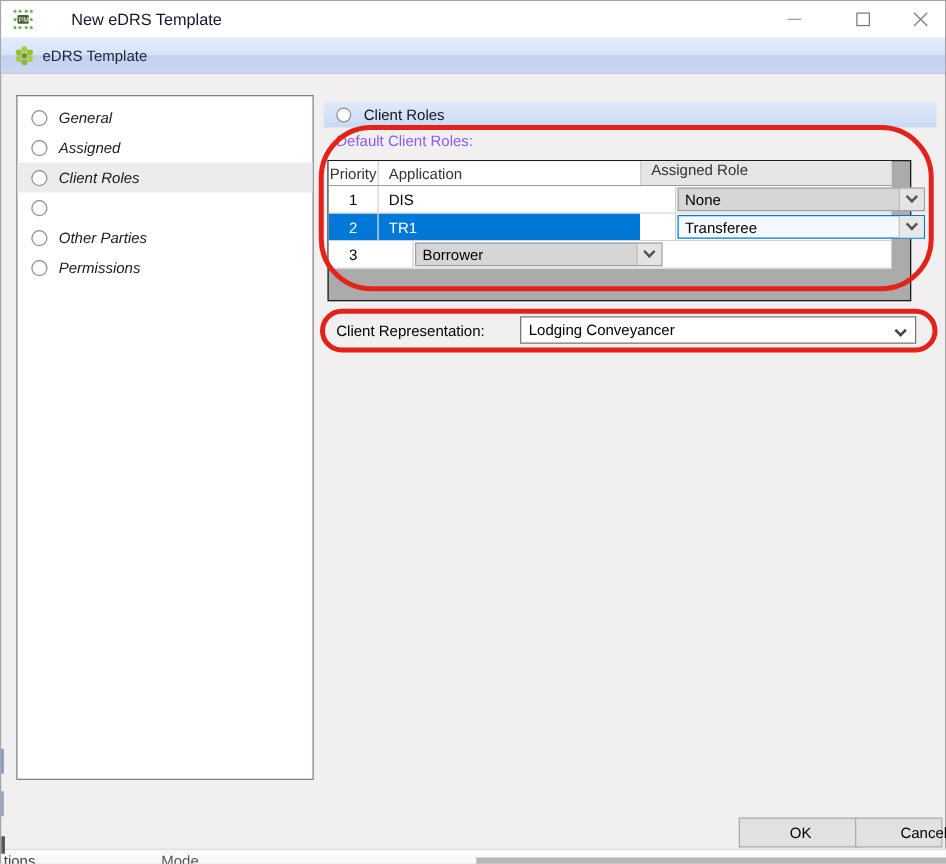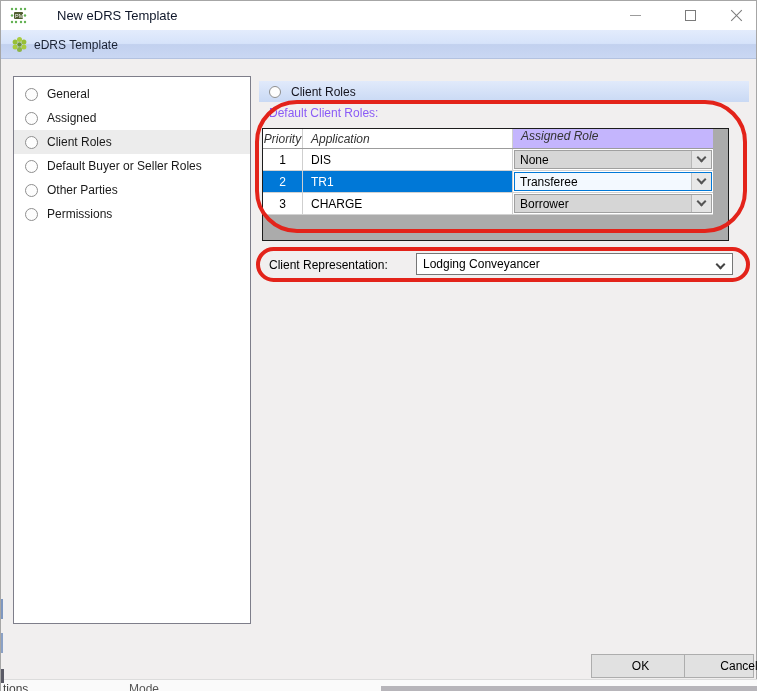--- a/index.html
+++ b/index.html
@@ -29,47 +29,47 @@
   .header-band {
     position:absolute; top:29px; left:0; width:100%; height:29px;
     background:linear-gradient(to bottom,#e3ecfc 0%,#d6e3fa 48%,#c2d1ef 52%,#c9d7f3 100%);
     border-bottom:1px solid #b3c2e0;
   }
   .header-title { position:absolute; left:33px; top:8px; font-size:12px; color:#1a2233; }
   .flower-icon { position:absolute; left:10px; top:6px; width:17px; height:17px; }
 
   
   .sidebar { position:absolute; left:12px; top:75px; width:238px; height:548px; background:#ffffff; border:1px solid #7e7e8a; }
-  .side-item { position:relative; height:24px; display:flex; align-items:center; padding-left:11px; font-size:12px; color:#1a1a1a; white-space:nowrap; }
+  .side-item { position:relative; height:24px; display:flex; align-items:center; padding-left:11px; font-size:12px; color:#1a1a1a; white-space:nowrap;font-style:italic; }
   .side-item:first-child { margin-top:5px; }
   .side-item.hl { background:#ececec; }
   .radio { width:13px; height:13px; border-radius:50%; border:1px solid #8f8f8f; background:#fdfdfd; margin-right:9px; flex:none; }
 
   
   .section-bar {
     position:absolute; left:258px; top:80px; width:490px; height:21px;
     background:linear-gradient(to bottom,#e1eafb,#c9d9f4);
     display:flex; align-items:center; padding-left:10px;
     font-size:12px; color:#14141e;
   }
   .section-bar .radio { width:12px; height:12px; margin-right:10px; }
   .dcr-label { position:absolute; left:268px; top:105px; font-size:12px; color:#8b5cf6; }
 
   
   .table-panel { position:absolute; left:261px; top:127px; width:467px; height:113px; background:#ababab; border:1px solid #1c1c1c; }
   .grid { position:absolute; left:0; top:0; width:450px; background:#fff; }
-  .g-head { display:flex; height:20px; background:#fff; border-bottom:1px solid #9c9c9c; font-size:12px; color:#333;font-style:italic; }
+  .g-head { display:flex; height:20px; background:#fff; border-bottom:1px solid #9c9c9c; font-size:12px; color:#333; }
   .g-row  { display:flex; height:22px; background:#fff; border-bottom:1px solid #d2d2d2; font-size:12px; color:#000; }
   .c1 { width:39px; flex:none; text-align:center; line-height:20px; }
   .g-row .c1 { line-height:22px; }
   .c2 { width:210px; flex:none; padding-left:8px; line-height:20px; border-left:1px solid #cfcfcf; }
   .g-row .c2 { line-height:22px; }
   .c3 { width:201px; flex:none; border-left:1px solid #cfcfcf; }
-  .g-head .c3 { background:#c4b5fd; padding-left:8px; }
-  .g-row .c3 { padding:1px; }
+  .g-head .c3 { background:#e5e5e5; padding-left:8px; }
+  .g-row .c3 { padding:1px;margin-left:28px; }
   .combo { position:relative; height:100%; display:flex; align-items:center; background:#d6d6d6; border:1px solid #a0a0a0; font-size:12px; padding-left:5px; color:#000; }
   .arrow-box { position:absolute; right:0; top:0; bottom:0; width:20px; background:#e4e4e4; border-left:1px solid #b8b8b8; display:flex; align-items:center; justify-content:center; }
   .chev { width:7px; height:7px; border-right:2px solid #555; border-bottom:2px solid #555; transform:rotate(45deg); margin-top:-4px; }
   .g-row.sel .c1, .g-row.sel .c2 { background:#0078d7; color:#fff; }
   .g-row.sel .combo { background:#f3f9ff; border:1px solid #0078d7; }
   .g-row.sel .arrow-box { background:#e8e8e8; border-left:1px solid #c4c4c4; }
 
   
   .cr-label { position:absolute; left:268px; top:257px; font-size:12px; color:#000; }
   .cr-select { position:absolute; left:415px; top:252px; width:317px; height:22px; background:#fff; border:1px solid #767676; display:flex; align-items:center; padding-left:6px; font-size:12px; color:#000; }
@@ -154,21 +154,20 @@
     <div class="side-item">
       <span class="radio"></span>
       <span>Assigned</span>
     </div>
     <div class="side-item hl">
       <span class="radio"></span>
       <span>Client Roles</span>
     </div>
     <div class="side-item">
       <span class="radio"></span>
-      <span>Default Buyer or Seller Roles</span>
     </div>
     <div class="side-item">
       <span class="radio"></span>
       <span>Other Parties</span>
     </div>
     <div class="side-item">
       <span class="radio"></span>
       <span>Permissions</span>
     </div>
   </div>
@@ -209,21 +208,20 @@
             <span>Transferee</span>
             <span class="arrow-box">
                 <span class="chev"></span>
               </span>
           </div>
         </div>
       </div>
 
       <div class="g-row">
         <div class="c1">3</div>
-        <div class="c2">CHARGE</div>
         <div class="c3">
           <div class="combo">
             <span>Borrower</span>
             <span class="arrow-box">
                 <span class="chev"></span>
               </span>
           </div>
         </div>
       </div>
     </div>

